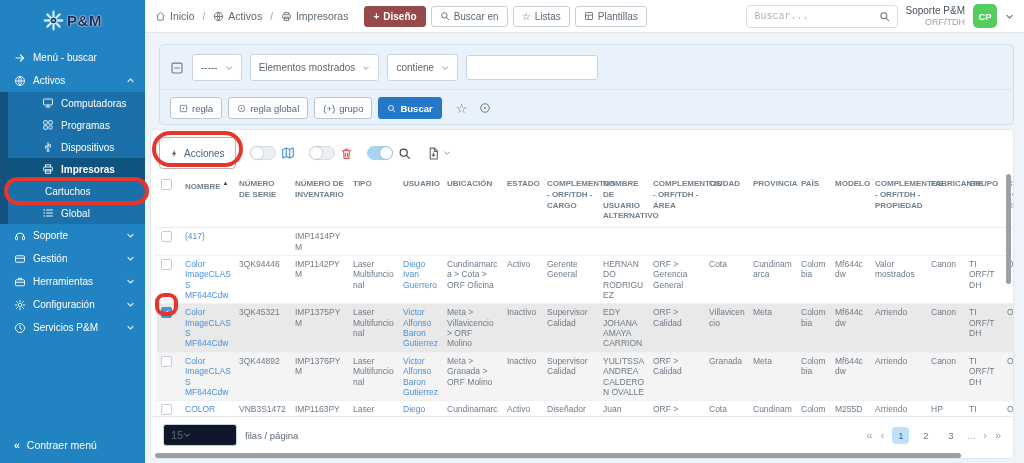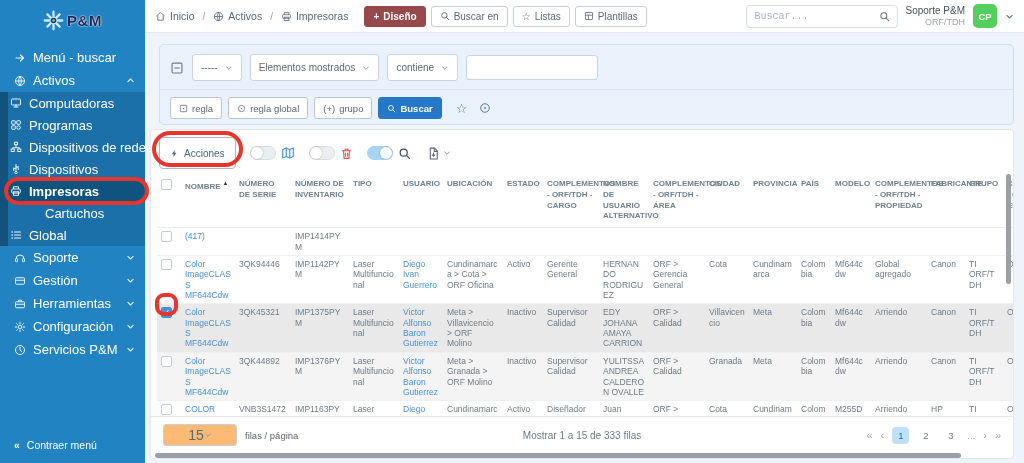--- a/index.html
+++ b/index.html
@@ -7,26 +7,26 @@
        font-family:"Liberation Sans",sans-serif;background:#eef4f9;}
   svg.ic{display:inline-block;vertical-align:middle;flex:none;}
   
   .sidebar{position:absolute;left:0;top:0;width:145px;height:463px;background:#2183c2;
            color:#fff;z-index:10;display:flex;flex-direction:column;box-sizing:border-box;}
   .logo{height:40px;display:flex;align-items:center;justify-content:center;gap:3px;}
   .logo-text{font-weight:bold;font-size:15px;color:#1c2a5e;letter-spacing:.5px;
              text-shadow:0 0 2px #ffffff,0 0 1px #ffffff;}
   .s-nav{margin-top:6px;}
   .s-item{display:flex;align-items:center;gap:7px;padding:0 10px 0 14px;height:23px;
-          font-size:13px;cursor:pointer;white-space:nowrap;}
+          font-size:10px;cursor:pointer;white-space:nowrap;}
   .s-item .ic{width:12px;height:12px;color:#e8f4fd;}
   .s-chev{margin-left:auto;width:9px;height:9px;opacity:.85;}
   .s-chev.up{transform:rotate(180deg);}
   .s-sub{background:#1b70a9;border-left:8px solid #14527e;}
-  .s-sub .s-item{padding-left:2px;height:22px;}
+  .s-sub .s-item{padding-left:34px;height:22px;}
   .s-sub .s-item.noicon{padding-left:37px;}
   .s-item.active{background:#0e547f;font-weight:bold;}
   .s-collapse{margin-top:auto;padding:12px 14px;font-size:10.5px;display:flex;gap:7px;
               align-items:center;cursor:pointer;}
   
   .topbar{position:absolute;left:145px;top:0;width:879px;height:33px;background:#fff;
           border-bottom:1px solid #e2e7eb;display:flex;align-items:center;
           padding:0 10px;box-sizing:border-box;}
   .crumb{display:flex;align-items:center;gap:4px;font-size:10.5px;color:#5c6873;cursor:pointer;}
   .crumb .ic{width:11px;height:11px;color:#6b7680;}
@@ -105,23 +105,23 @@
   tr.row-sel{background:#e9e9e9;}
   tr.row-alt{background:#f4f4f4;}
   td.link{color:#4a90d9;cursor:pointer;}
   .cb{width:11px;height:11px;border:1px solid #c3ccd4;border-radius:2px;background:#fff;
       position:relative;cursor:pointer;box-sizing:border-box;}
   .cb.checked{background:#4a90d9;border-color:#4a90d9;}
   .cb.checked::after{content:'\2713';position:absolute;color:#fff;font-size:8px;left:1.5px;top:-0.5px;}
   
   .t-footer{position:absolute;left:0;right:0;bottom:5px;height:37px;border-top:1px solid #e6eaee;
       display:flex;align-items:center;padding:0 12px;box-sizing:border-box;background:#fff;}
-  .rpp{display:inline-flex;align-items:center;justify-content:center;width:74px;height:22px;
-      border:1px solid #c8d2da;border-radius:3px;padding:0 7px;font-size:14px;color:#5c6873;
-      box-sizing:border-box;cursor:pointer;z-index:2;background:#fdba74;}
+  .rpp{display:inline-flex;align-items:center;justify-content:flex-start;width:74px;height:22px;
+      border:1px solid #c8d2da;border-radius:3px;padding:0 7px;font-size:11px;color:#5c6873;
+      box-sizing:border-box;cursor:pointer;z-index:2;background:#0f172a;}
   .rpp .ic{width:8px;height:8px;color:#8a96a1;}
   .rpp-label{font-size:9.5px;color:#5c6873;margin-left:8px;z-index:2;}
   .summary{position:absolute;left:0;right:0;text-align:center;font-size:10px;color:#6e7b87;}
   .pager{margin-left:auto;display:flex;align-items:center;gap:8px;z-index:2;background:#fff;
       padding-left:6px;}
   .pg-arrow{color:#9aa5ae;font-size:11px;cursor:pointer;}
   .page{min-width:17px;height:17px;display:flex;align-items:center;justify-content:center;
       border-radius:4px;color:#6e7b87;font-size:9.5px;cursor:pointer;}
   .page.active{background:#bfe0f8;color:#2170b8;}
   .pg-ell{color:#9aa5ae;font-size:9.5px;}
@@ -275,26 +275,20 @@
         <svg class="ic">
             <use href="#i-monitor"></use>
           </svg>
         <span>Computadoras</span>
       </div>
       <div class="s-item">
         <svg class="ic">
             <use href="#i-apps"></use>
           </svg>
         <span>Programas</span>
-      </div>
-      <div class="s-item">
-        <svg class="ic">
-            <use href="#i-net"></use>
-          </svg>
-        <span>Dispositivos de redes</span>
       </div>
       <div class="s-item">
         <svg class="ic">
             <use href="#i-usb"></use>
           </svg>
         <span>Dispositivos</span>
       </div>
       <div class="s-item active">
         <svg class="ic">
             <use href="#i-printer"></use>
@@ -604,21 +598,21 @@
             <td class="link">Diego Ivan Guerrero</td>
             <td>Cundinamarca &gt; Cota &gt; ORF Oficina</td>
             <td>Activo</td>
             <td>Gerente General</td>
             <td>HERNANDO RODRIGUEZ</td>
             <td>ORF &gt; Gerencia General</td>
             <td>Cota</td>
             <td>Cundinamarca</td>
             <td>Colombia</td>
             <td>Mf644cdw</td>
-            <td>Global agregado</td>
+            <td>Valor mostrados</td>
             <td>Canon</td>
             <td>TI ORF/TDH</td>
             <td>ORF</td>
           </tr>
           <tr class="row-sel">
             <td>
               <div class="cb checked"></div>
             </td>
             <td class="link">Color ImageCLASS MF644Cdw</td>
             <td>3QK45321</td>
@@ -683,21 +677,20 @@
             <td>Arriendo</td>
             <td>HP</td>
             <td>TI ORF/TDH</td>
             <td>ORF</td>
           </tr>
         </tbody>
     </table>
   </div>
 
   <div class="t-footer">
-    <span class="summary">Mostrar 1 a 15 de 333 filas</span>
     <span class="rpp">
       <span>15</span>
       <svg class="ic">
           <use href="#i-chev"></use>
         </svg>
     </span>
     <span class="rpp-label">filas / página</span>
     <span class="pager">
       <span class="pg-arrow">«</span>
       <span class="pg-arrow">‹</span>

